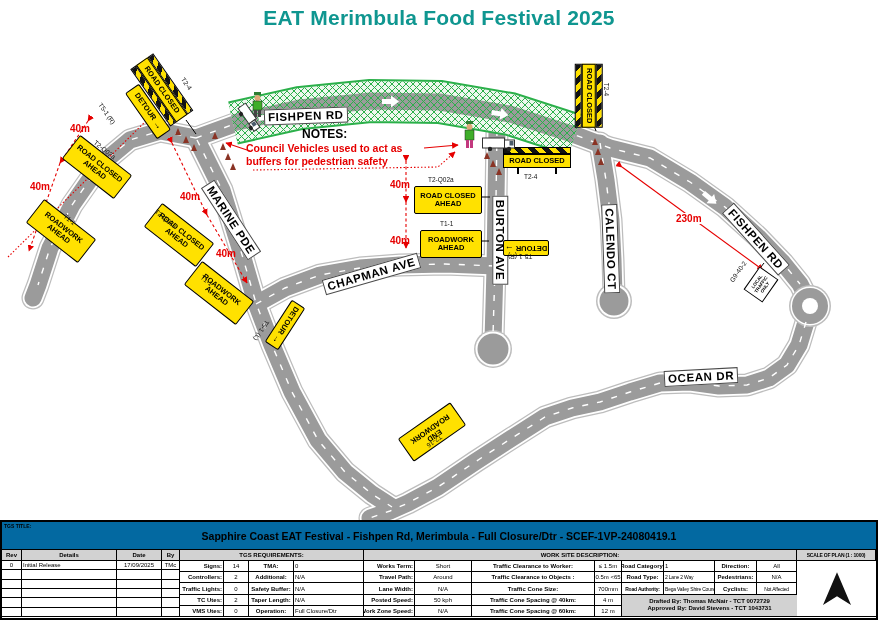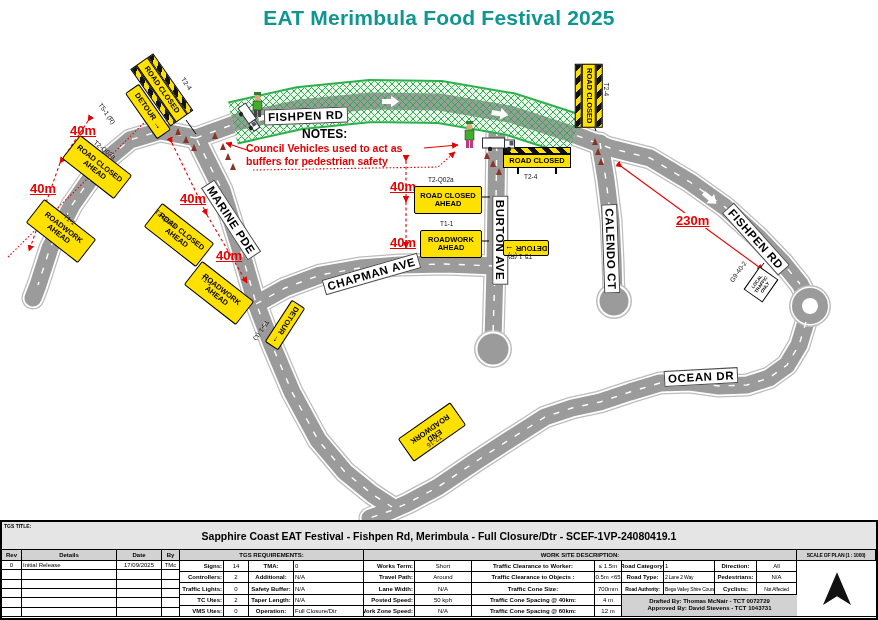--- a/index.html
+++ b/index.html
@@ -20,28 +20,28 @@
         font-size:4.5px;line-height:1.15;text-align:center;display:flex;align-items:center;
         justify-content:center;z-index:3;}
   .bar{position:absolute;display:flex;flex-direction:column;z-index:3;}
   .stripe{height:5px;border:1px solid #000;
         background:repeating-linear-gradient(45deg,#111 0 5px,#FFE100 5px 10px);}
   .bar .txt{background:#FFE100;border:1.3px solid #000;font-weight:bold;font-size:7.5px;
         line-height:1;text-align:center;padding:2px 0;white-space:nowrap;}
   .legs{display:flex;justify-content:space-between;padding:0 14px;}
   .legs i{width:2px;height:6px;background:#000;}
   .ref{position:absolute;font-size:6.5px;color:#111;white-space:nowrap;z-index:3;}
-  .dim{position:absolute;color:#e60000;font-weight:bold;font-size:13px;z-index:3;white-space:nowrap;text-decoration:underline;}
+  .dim{position:absolute;color:#e60000;font-weight:bold;font-size:10px;z-index:3;white-space:nowrap;}
   .notes-h{position:absolute;font-size:12px;font-weight:bold;z-index:3;text-align:center;}
   .notes-l{position:absolute;font-size:10.5px;font-weight:bold;color:#e60000;z-index:3;white-space:nowrap;}
   .icon{position:absolute;z-index:4;}
   
   .tgs{position:absolute;left:0;top:520px;width:878px;height:100px;background:#fff;
         border:2px solid #000;box-sizing:border-box;font-size:6px;z-index:10;}
-  .tgs-titlebar{position:relative;height:27px;border-bottom:1.5px solid #000;background:#e5e5e5;
+  .tgs-titlebar{position:relative;height:27px;border-bottom:1.5px solid #000;background:#0369a1;
         display:flex;align-items:center;justify-content:center;}
   .tgs-titlelab{position:absolute;left:2px;top:1px;font-size:5px;font-weight:bold;}
   .tgs-title{font-size:10.5px;font-weight:bold;}
   .tgs-body{display:flex;height:67px;}
   .sec{display:flex;flex-direction:column;}
   .row{display:flex;flex:1;min-height:0;}
   .c{border-right:1px solid #000;border-bottom:1px solid #000;display:flex;align-items:center;
      justify-content:center;overflow:hidden;white-space:nowrap;box-sizing:border-box;padding:0 1px;}
   .lab{font-weight:bold;}
   .hdr{background:#d2d2d2;font-weight:bold;}

